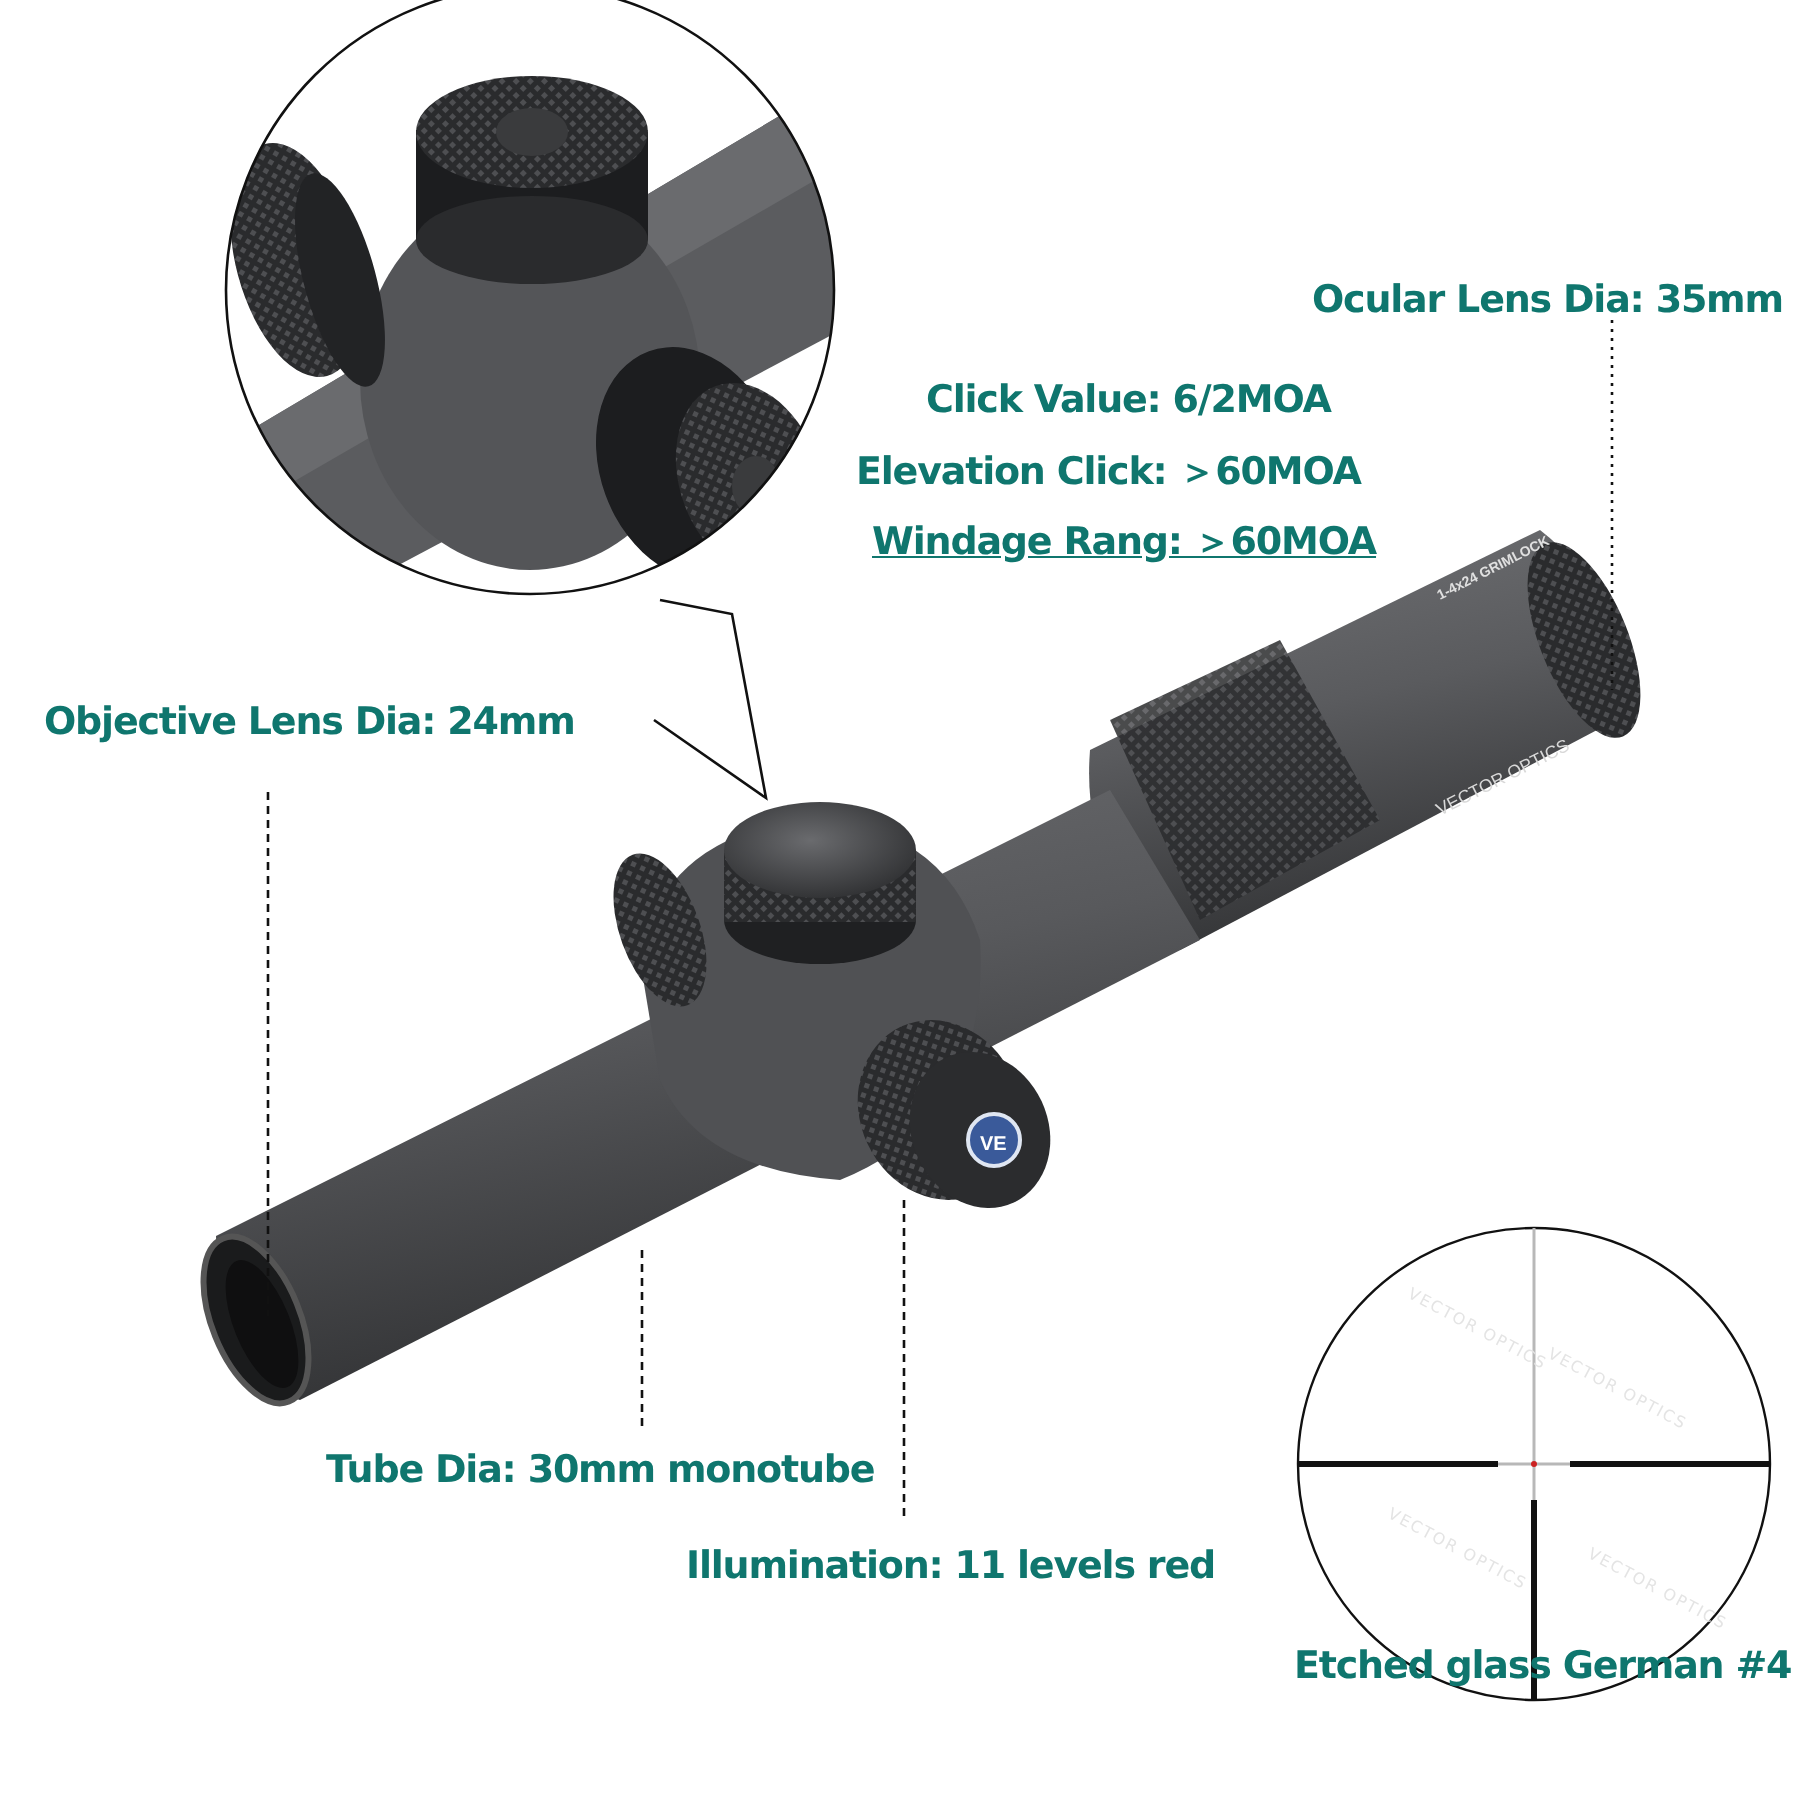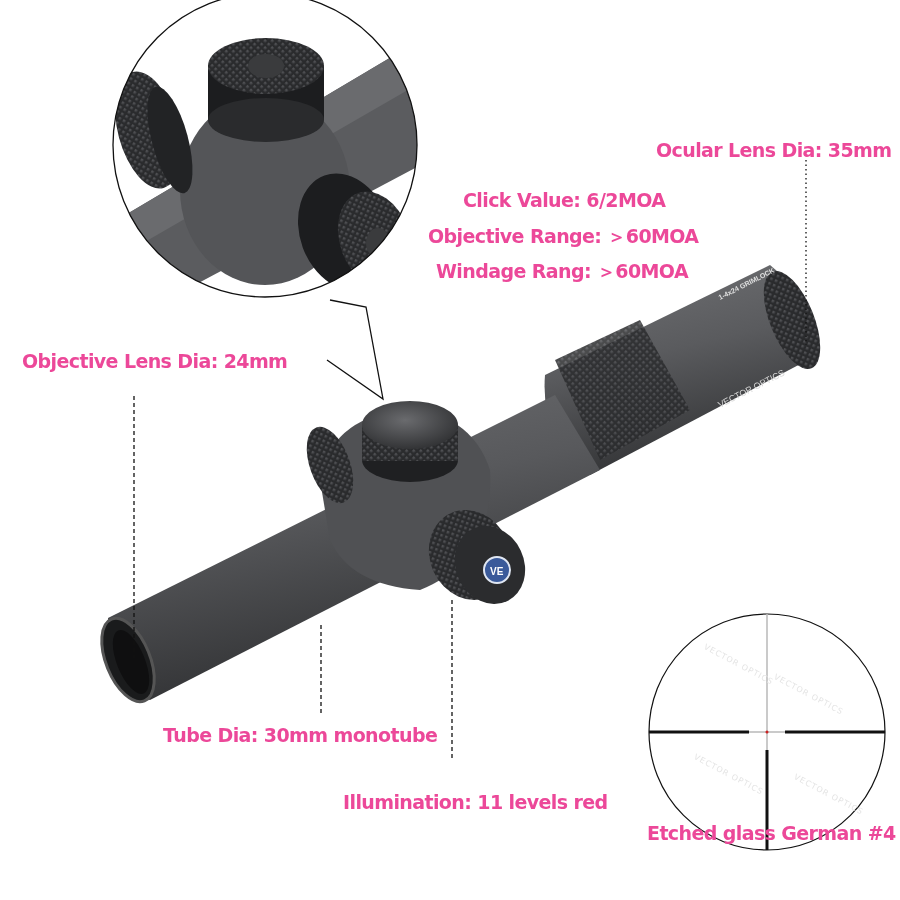--- a/index.html
+++ b/index.html
@@ -1,18 +1,18 @@
 <!DOCTYPE html>
 <html><head>
 <meta charset="utf-8">
 <style>
   html, body { margin:0; padding:0; background:#ffffff; }
   body { width:900px; height:900px; position:relative; overflow:hidden;
          font-family:"DejaVu Sans", "Liberation Sans", sans-serif; }
-  .label { position:absolute; font-weight:bold; color:#ec4899; font-size:19px;
+  .label { position:absolute; font-weight:bold; color:#0f766e; font-size:19px;
            letter-spacing:-0.6px; white-space:nowrap; line-height:1; }
   svg.scene { position:absolute; left:0; top:0; }
   .wm { position:absolute; font-size:8px; color:#e4e4e4; transform:rotate(28deg);
         letter-spacing:1px; white-space:nowrap; }
 </style>
 </head>
 <body>
 
 <svg class="scene" width="900" height="900" viewBox="0 0 900 900">
   <defs>
@@ -116,18 +116,18 @@
   </g>
 </svg>
 
 <div class="wm" style="left:700px;top:660px;">VECTOR OPTICS</div>
 <div class="wm" style="left:770px;top:690px;">VECTOR OPTICS</div>
 <div class="wm" style="left:690px;top:770px;">VECTOR OPTICS</div>
 <div class="wm" style="left:790px;top:790px;">VECTOR OPTICS</div>
 
 <div class="label" style="left:656px;top:141px;">Ocular Lens Dia: 35mm</div>
 <div class="label" style="left:463px;top:191px;">Click Value: 6/2MOA</div>
-<div class="label" style="left:428px;top:227px;">Objective Range: ＞60MOA</div>
-<div class="label" style="left:436px;top:262px;">Windage Rang: ＞60MOA</div>
+<div class="label" style="left:428px;top:227px;">Elevation Click: ＞60MOA</div>
+<div class="label" style="left:436px;top:262px;text-decoration:underline;">Windage Rang: ＞60MOA</div>
 <div class="label" style="left:22px;top:352px;">Objective Lens Dia: 24mm</div>
 <div class="label" style="left:163px;top:726px;">Tube Dia: 30mm monotube</div>
-<div class="label" style="left:343px;top:774px;margin-top:19px;">Illumination: 11 levels red</div>
+<div class="label" style="left:343px;top:774px;">Illumination: 11 levels red</div>
 <div class="label" style="left:647px;top:824px;">Etched glass German #4</div>
 
 </body></html>

